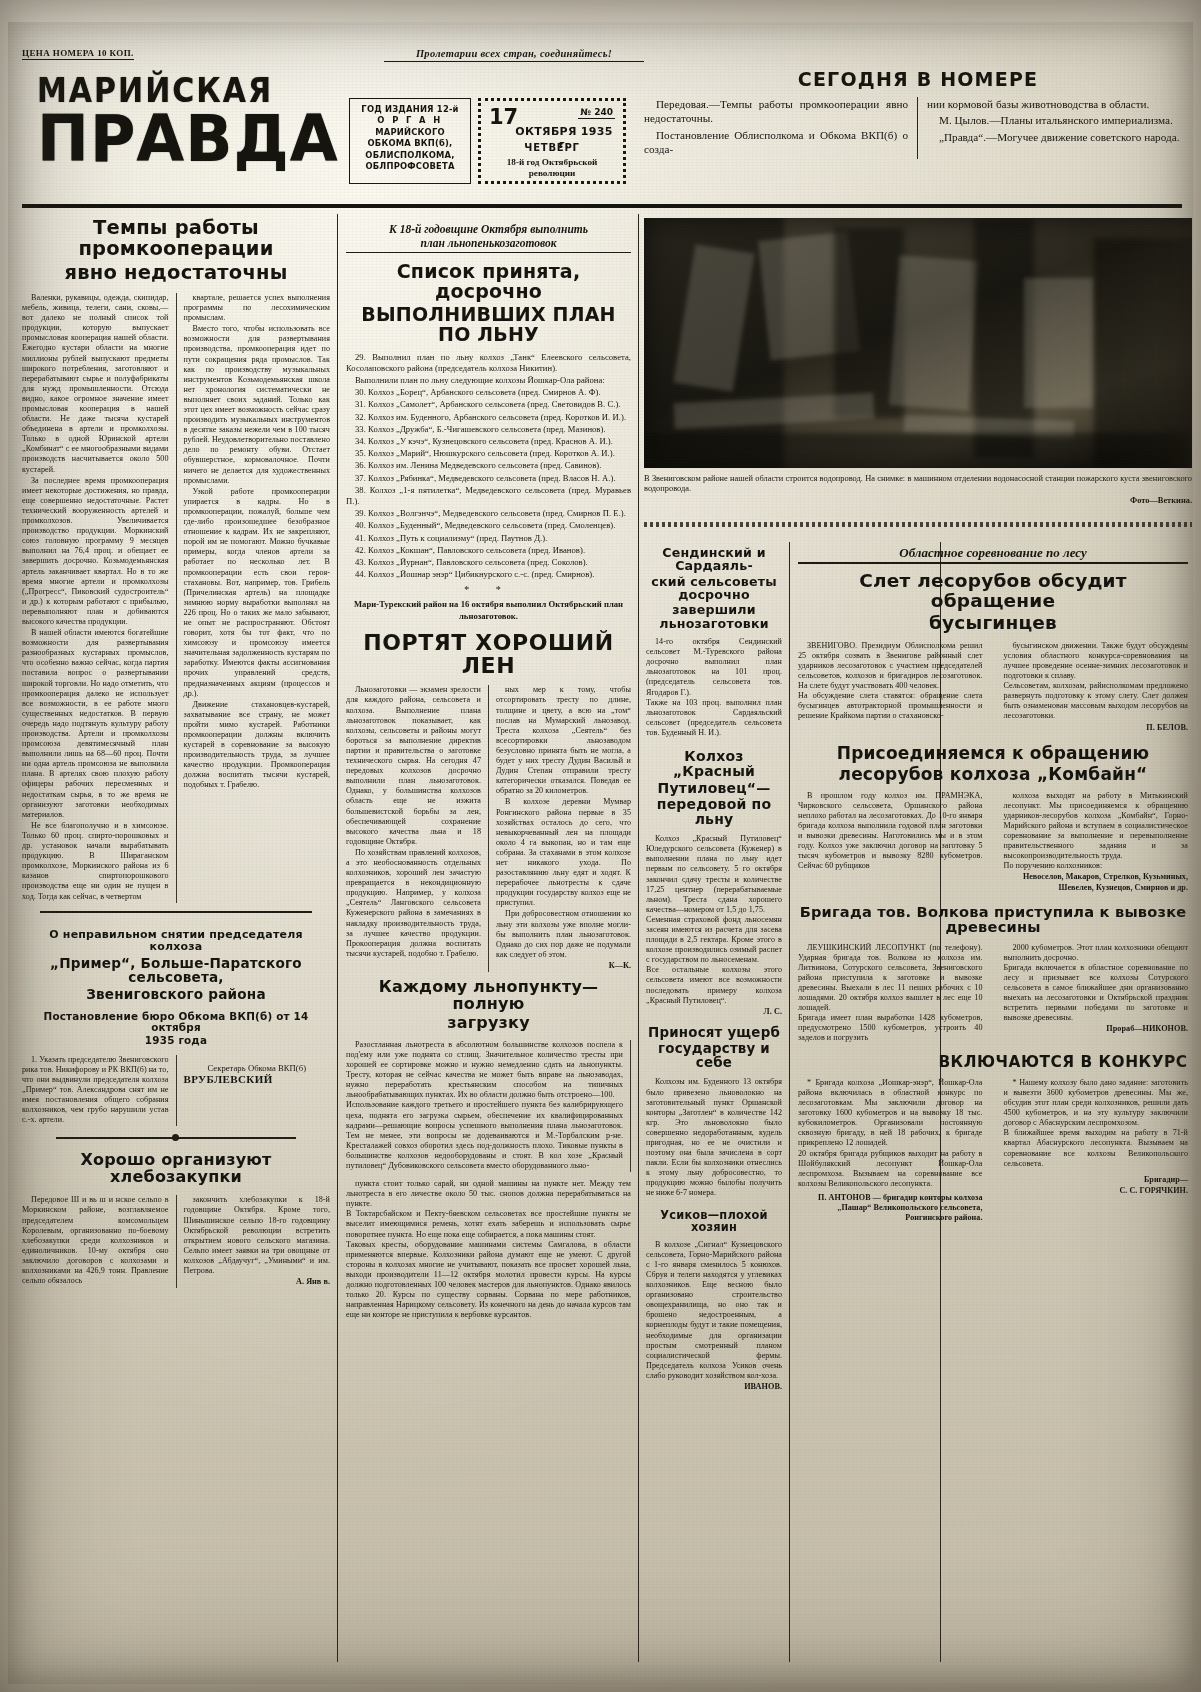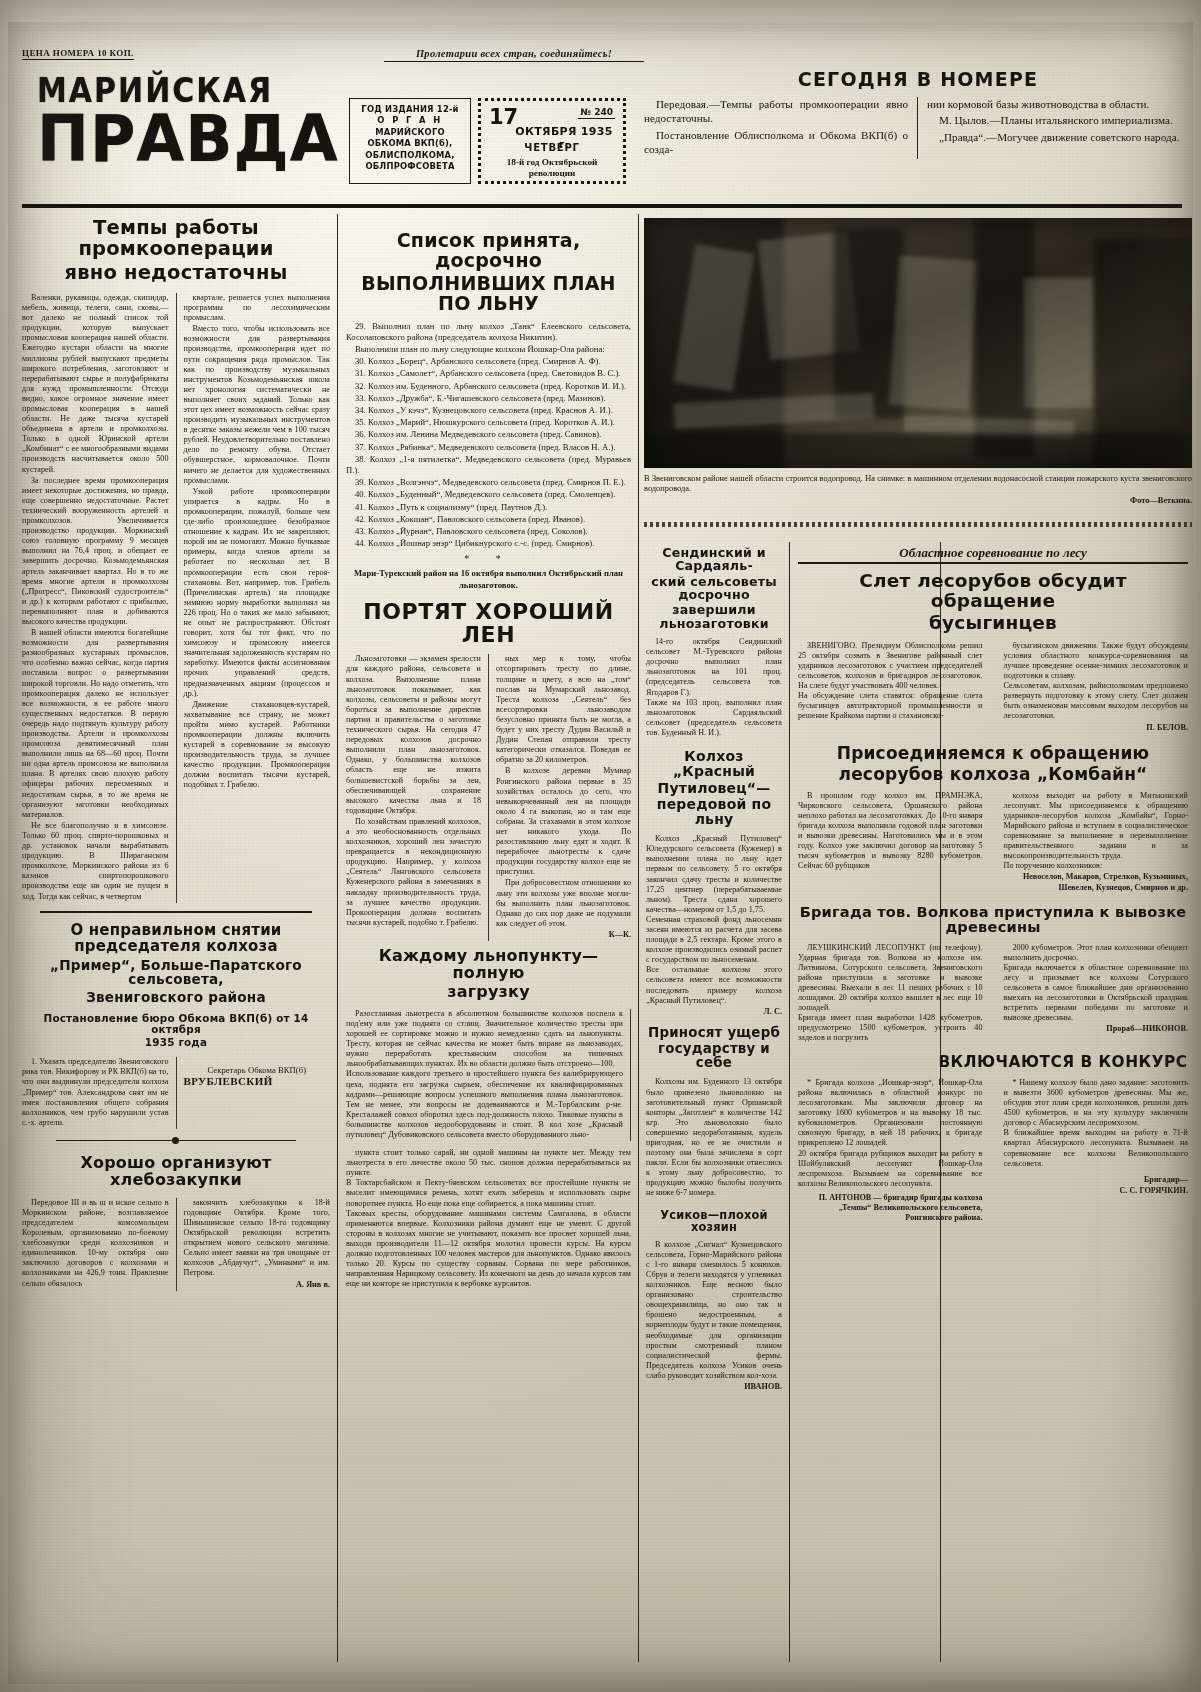--- a/index.html
+++ b/index.html
@@ -171,21 +171,21 @@
         </div>
         <div>
           <p>квартале, решается успех выполнения программы по лесохимическим промыслам.</p>
           <p>Вместо того, чтобы использовать все возможности для развертывания производства, промкооперация идет по пути сокращения ряда промыслов. Так как по производству музыкальных инструментов Козьмодемьянская школа нет хронология систематически не выполняет своих заданий. Только как этот цех имеет возможность сейчас сразу производить музыкальных инструментов в десятке заказы нежели чем в 100 тысяч рублей. Неудовлетворительно поставлено дело по ремонту обуви. Отстает обувшерстное, кормовалочное. Почти ничего не делается для художественных промыслами.</p>
           <p>Узкой работе промкооперации упирается в кадры. Но в промкооперации, пожалуй, больше чем где-либо произошедшее безобразное отношение к кадрам. Их не закрепляют, порой им не помогают. Можно бучкавые примеры, когда членов артели за работает по несколько лет. В промкооперации есть свои героя-стахановы. Вот, например, тов. Грибель (Причелинская артель) на площадке зимнюю норму выработки выполнял на 226 проц. Но о таких же мало забывают, не опыт не распространяют. Обстоят говорит, хотя бы тот факт, что по химсоюзу и промсоюзу имеется значительная задолженность кустарям по заработку. Имеются факты ассигнования прочих управлений средств, предназначенных акциям (процессов и др.).</p>
           <p>Движение стахановцев-кустарей, захватывание все страну, не может пройти мимо кустарей. Работники промкооперации должны включить кустарей в соревнование за высокую производительность труда, за лучшее качество продукции. Промкооперация должна воспитать тысячи кустарей, подобных т. Грабелю.</p>
         </div>
       </div>
       <div class="hr-sq" style="margin-top:8px;"></div>
 
-      <h3 class="hd" style="font-size:15px;margin-top:10px;">О неправильном снятии председателя колхоза</h3>
+      <h3 class="hd" style="font-size:11px;margin-top:16px;">О неправильном снятии председателя колхоза</h3>
       <h3 class="hd" style="font-size:13.6px;margin-top:3px;">„Пример“, Больше-Паратского сельсовета,</h3>
       <h3 class="hd" style="font-size:13.6px;margin-top:3px;">Звениговского района</h3>
       <h3 class="hd" style="font-size:10.4px;margin-top:9px;">Постановление бюро Обкома ВКП(б) от 14 октября</h3>
       <h3 class="hd" style="font-size:10.4px;margin-top:2px;">1935 года</h3>
       <div class="two div body-txt" style="margin-top:9px;">
         <div>
           <p>1. Указать председателю Звениговского рика тов. Никифорову и РК ВКП(б) на то, что они выдвинули председателя колхоза „Пример“ тов. Александрова снят им не имея постановления общего собрания колхозников, чем грубо нарушили устав с.-х. артели.</p>
         </div>
         <div>
           <p class="noind" style="text-align:center;margin-top:8px;font-size:8.6px;">Секретарь Обкома ВКП(б)</p>
@@ -204,20 +204,24 @@
         <div>
           <p>закончить хлебозакупки к 18-й годовщине Октября.
 Кроме того, Шиньшинское сельпо 18-го годовщину Октябрьской революции встретить открытием нового сельского магазина.
 Сельпо имеет заявки на три овощные от колхозов „Абдаучуг“, „Умиными“ и им. Петрова.</p>
           <p class="sig noind">А. Янв в.</p>
         </div>
       </div>
     </div>
 
     <div class="col" style="left:338px;top:200px;width:285px;">
+      <div class="kicker">
+        <div>К 18-й годовщине Октября выполнить</div>
+        <div>план льнопенькозаготовок</div>
+      </div>
       <h3 class="hd" style="font-size:19px;margin-top:8px;">Список принята, досрочно</h3>
       <h3 class="hd" style="font-size:19px;margin-top:3px;">ВЫПОЛНИВШИХ ПЛАН ПО ЛЬНУ</h3>
 
       <div class="body-txt" style="margin-top:7px;font-size:8.6px;line-height:11.2px;">
         <p>29. Выполнил план по льну колхоз „Танк“ Елеевского сельсовета, Косолаповского района (председатель колхоза Никитин).</p>
         <p>Выполнили план по льну следующие колхозы Йошкар-Ола района:</p>
         <p>30. Колхоз „Борец“, Арбанского сельсовета (пред. Смирнов А. Ф).</p>
         <p>31. Колхоз „Самолет“, Арбанского сельсовета (пред. Световидов В. С.).</p>
         <p>32. Колхоз им. Буденного, Арбанского сельсовета (пред. Коротков И. И.).</p>
         <p>33. Колхоз „Дружба“, Б.-Чигашевского сельсовета (пред. Мазинов).</p>
@@ -358,21 +362,21 @@
 Бригада включается в областное соревнование по лесу и призывает все колхозы Сотурского сельсовета в самое ближайшее дни организованно выехать на лесозаготовки и Октябрьской праздник встретить первыми победами по заготовке и вывозке древесины.</p>
           <p class="sig noind">Прораб—НИКОНОВ.</p>
         </div>
       </div>
 
       <h3 class="hd" style="font-size:15.4px;margin-top:9px;letter-spacing:.5px;padding-left:140px;">ВКЛЮЧАЮТСЯ В КОНКУРС</h3>
       <div class="two body-txt" style="margin-top:8px;gap:21px;">
         <div>
           <p style="white-space:pre-line;">* Бригада колхоза „Иошкар-энэр“, Йошкар-Ола района включилась в областной конкурс по лесозаготовкам. Мы заключили договор на заготовку 1600 кубометров и на вывозку 18 тыс. кубокилометров. Организовали постоянную сквозную бригаду, в ней 18 рабочих, к бригаде прикреплено 12 лошадей.
 20 октября бригада рубщиков выходит на работу в Шойбулякский лесопункт Йошкар-Ола леспромхоза. Вызываем на соревнование все колхозы Великопольского лесопункта.</p>
-          <p class="noind" style="font-weight:bold;text-align:right;margin-top:4px;">П. АНТОНОВ — бригадир бригады колхоза „Темпы“ Великопольского сельсовета, Ронгинского района.</p>
+          <p class="noind" style="font-weight:bold;text-align:right;margin-top:4px;">П. АНТОНОВ — бригадир конторы колхоза „Пашар“ Великопольского сельсовета, Ронгинского района.</p>
         </div>
         <div>
           <p style="white-space:pre-line;">* Нашему колхозу было дано задание: заготовить и вывезти 3600 кубометров древесины. Мы же, обсудив этот план среди колхозников, решили дать 4500 кубометров, и на эту культуру заключили договор с Абаснурским леспромхозом.
 В ближайшее время выходим на работу в 71-й квартал Абаснурского лесопункта. Вызываем на соревнование все колхозы Великопольского сельсовета.</p>
           <p class="noind" style="font-weight:bold;text-align:right;margin-top:6px;">Бригадир—</p>
           <p class="noind" style="font-weight:bold;text-align:right;">С. С. ГОРЯЧКИН.</p>
         </div>
       </div>
     </div>
 

